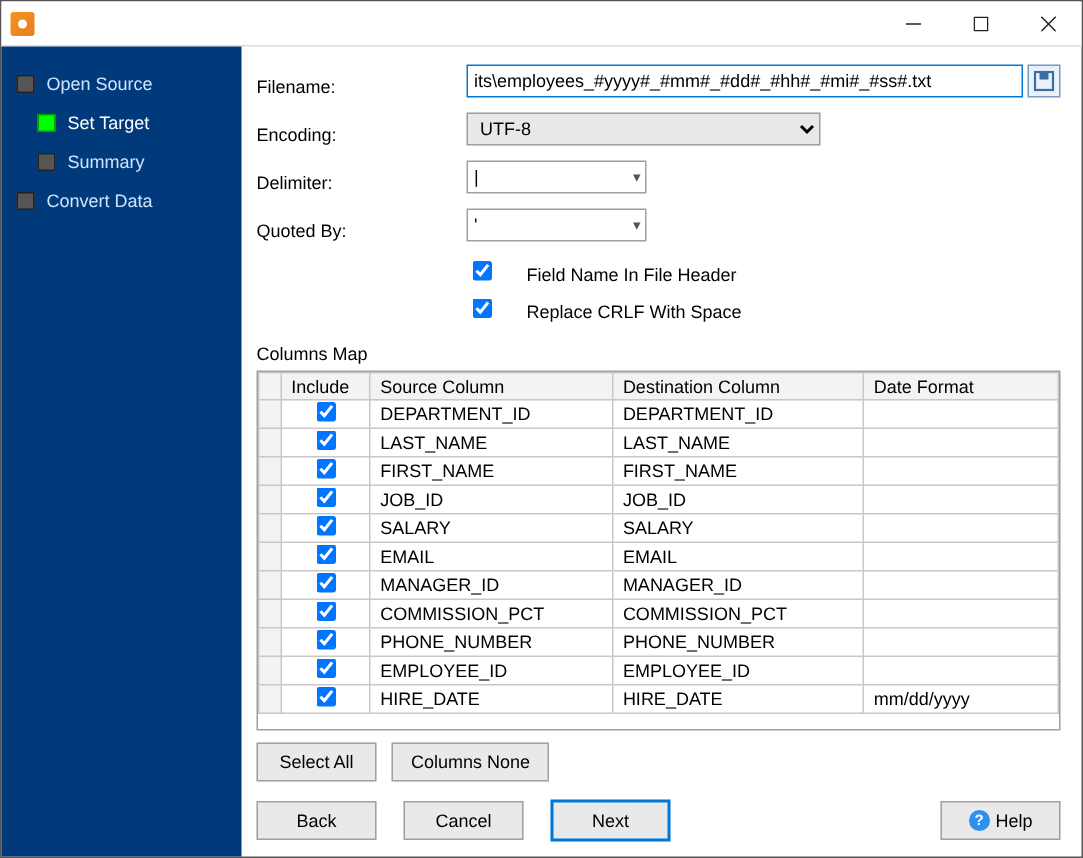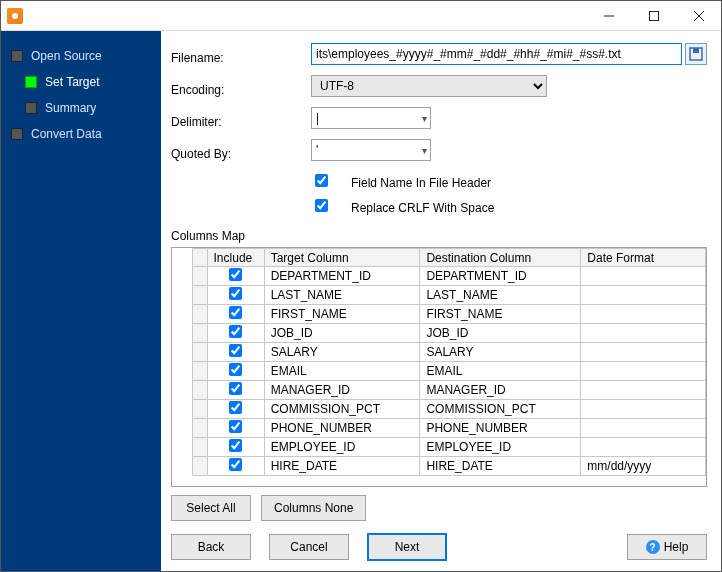--- a/index.html
+++ b/index.html
@@ -24,21 +24,21 @@
   .form-row .flabel { width:140px; color:#000; }
   .filename-input { flex:1; height:22px; border:1px solid #0078d7; padding:0 4px; background:#fff; color:#000; }
   .icon-btn { width:22px; height:22px; border:1px solid #7a9ac0; background:#eaf1fb; margin-left:3px; display:flex; align-items:center; justify-content:center; cursor:pointer; }
   select.combo, input.combo { height:22px; border:1px solid #a0a0a0; background:#f0f0f0; padding:0 4px; }
   select.combo { width:236px; background:#e8e8e8; }
   input.combo { width:120px; background:#fff; }
   .combo-wrap { position:relative; display:inline-flex; align-items:center; }
   .combo-wrap .caret { position:absolute; right:4px; pointer-events:none; font-size:10px; color:#555; }
   .chk-row { display:flex; align-items:flex-end; margin-left:140px; margin-bottom:6px; gap:20px; }
   .section-label { margin:8px 0 4px 0; color:#000; }
-  .grid-wrap { flex:1; border:1px solid #a0a0a0; overflow:auto; min-height:0; background:#fff;padding-left:20px; }
+  .grid-wrap { flex:1; border:1px solid #a0a0a0; overflow:auto; min-height:0; background:#fff; }
   table.grid { border-collapse:collapse; width:100%; }
   table.grid th, table.grid td { border:1px solid #c8c8c8; padding:1px 6px; text-align:left; height:18px; white-space:nowrap; font-size:12px; }
   table.grid th { background:#f3f3f3; font-weight:normal; color:#000; }
   table.grid td.rownum { width:14px; background:#f3f3f3; }
   table.grid td.chk { text-align:center; width:40px; }
   table.grid td.chk input { margin:0; }
   .col-include { width:55px; }
   .col-src { width:150px; }
   .col-dst { width:155px; }
   .col-fmt { width:120px; }
@@ -145,21 +145,21 @@
       </div>
 
       <div class="section-label">Columns Map</div>
 
       <div class="grid-wrap">
         <table class="grid">
           <thead>
             <tr>
               <th class="rownum"></th>
               <th class="col-include">Include</th>
-              <th class="col-src">Target Column</th>
+              <th class="col-src">Source Column</th>
               <th class="col-dst">Destination Column</th>
               <th class="col-fmt">Date Format</th>
             </tr>
           </thead>
           <tbody id="grid-body">
               <tr>
                 <td class="rownum"></td>
                 <td class="chk"><input type="checkbox" checked="" style=""></td>
                 <td>DEPARTMENT_ID</td>
                 <td>DEPARTMENT_ID</td>

